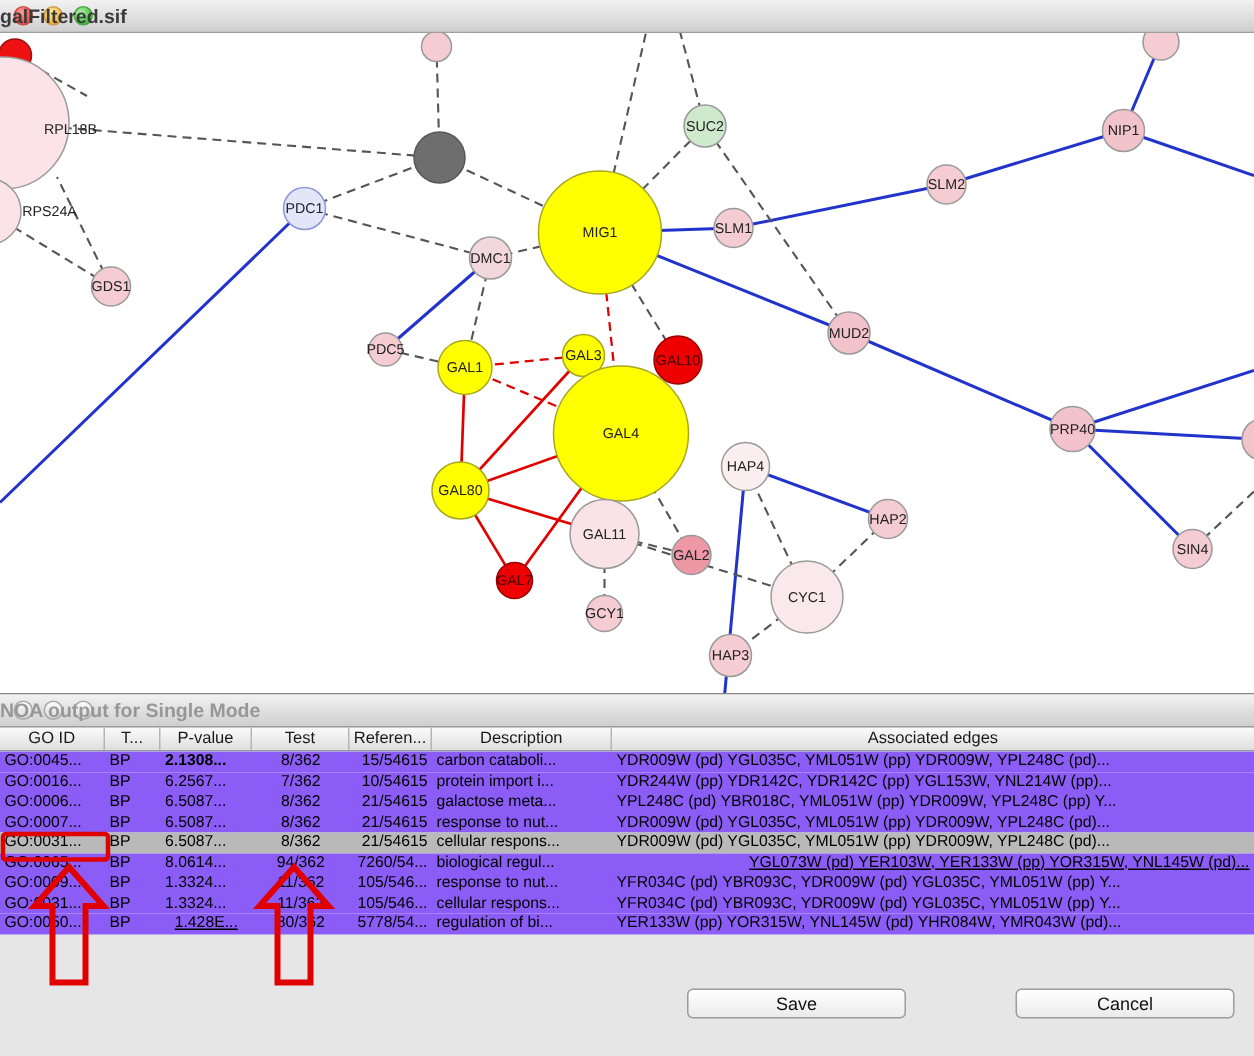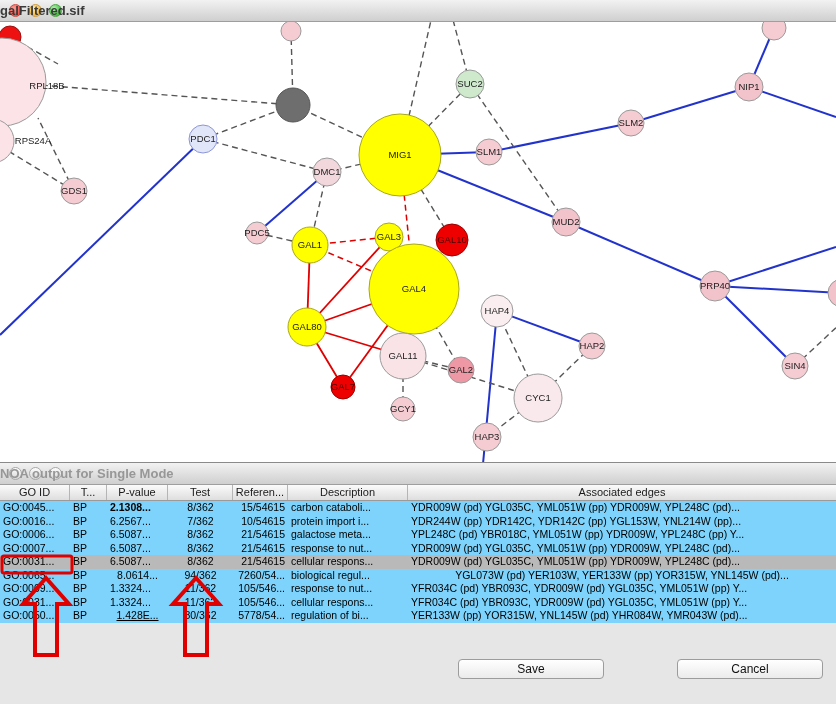--- a/index.html
+++ b/index.html
@@ -34,21 +34,21 @@
   #table-header{
     display:flex;height:16px;background:linear-gradient(#fbfbfb,#dedede);
     border-bottom:1px solid #9a9a9a;box-sizing:border-box;
   }
   .hcell{
     font-size:11px;color:#1a1a1a;text-align:center;line-height:15px;
     border-right:1px solid #b5b5b5;box-sizing:border-box;overflow:hidden;white-space:nowrap;
   }
   .hcell:last-child{border-right:none;}
   #table-rows{background:#ffffff;}
-  .trow{display:flex;height:13.5px;line-height:13.5px;background:#7dd3fc;}
+  .trow{display:flex;height:13.5px;line-height:13.5px;background:#8b5cf6;}
   .trow.selected{background:#b9b9b9;}
   .tcell{
     font-size:10.5px;color:#000;box-sizing:border-box;padding:0 3px;
     overflow:hidden;white-space:nowrap;
   }
   .dialog-button{
     position:absolute;top:196px;width:146px;height:20px;border-radius:4px;
     background:linear-gradient(#ffffff,#ebebeb);border:1px solid #9c9c9c;
     font-size:12px;line-height:18px;text-align:center;color:#111;
     box-sizing:border-box;cursor:default;
@@ -306,25 +306,25 @@
         <div class="tcell" style="width: 37px; text-align: left;">BP</div>
         <div class="tcell" style="width: 61px; text-align: left;">6.5087...</div>
         <div class="tcell" style="width: 65px; text-align: center;">8/362</div>
         <div class="tcell" style="width: 55px; text-align: right;">21/54615</div>
         <div class="tcell" style="width: 120px; text-align: left;">cellular respons...</div>
         <div class="tcell" style="width: 428px; text-align: left;">YDR009W (pd) YGL035C, YML051W (pp) YDR009W, YPL248C (pd)...</div>
       </div>
       <div class="trow">
         <div class="tcell" style="width: 70px; text-align: left;">GO:0065...</div>
         <div class="tcell" style="width: 37px; text-align: left;">BP</div>
-        <div class="tcell" style="width: 61px; text-align: center;">8.0614...</div>
+        <div class="tcell" style="width: 61px; text-align: left;">8.0614...</div>
         <div class="tcell" style="width: 65px; text-align: center;">94/362</div>
         <div class="tcell" style="width: 55px; text-align: right;">7260/54...</div>
         <div class="tcell" style="width: 120px; text-align: left;">biological regul...</div>
-        <div class="tcell" style="width: 428px; text-align: center;">YGL073W (pd) YER103W, YER133W (pp) YOR315W, YNL145W (pd)...</div>
+        <div class="tcell" style="width: 428px; text-align: right; text-decoration: underline;">YGL073W (pd) YER103W, YER133W (pp) YOR315W, YNL145W (pd)...</div>
       </div>
       <div class="trow">
         <div class="tcell" style="width: 70px; text-align: left;">GO:0009...</div>
         <div class="tcell" style="width: 37px; text-align: left;">BP</div>
         <div class="tcell" style="width: 61px; text-align: left;">1.3324...</div>
         <div class="tcell" style="width: 65px; text-align: center;">11/362</div>
         <div class="tcell" style="width: 55px; text-align: right;">105/546...</div>
         <div class="tcell" style="width: 120px; text-align: left;">response to nut...</div>
         <div class="tcell" style="width: 428px; text-align: left;">YFR034C (pd) YBR093C, YDR009W (pd) YGL035C, YML051W (pp) Y...</div>
       </div>

